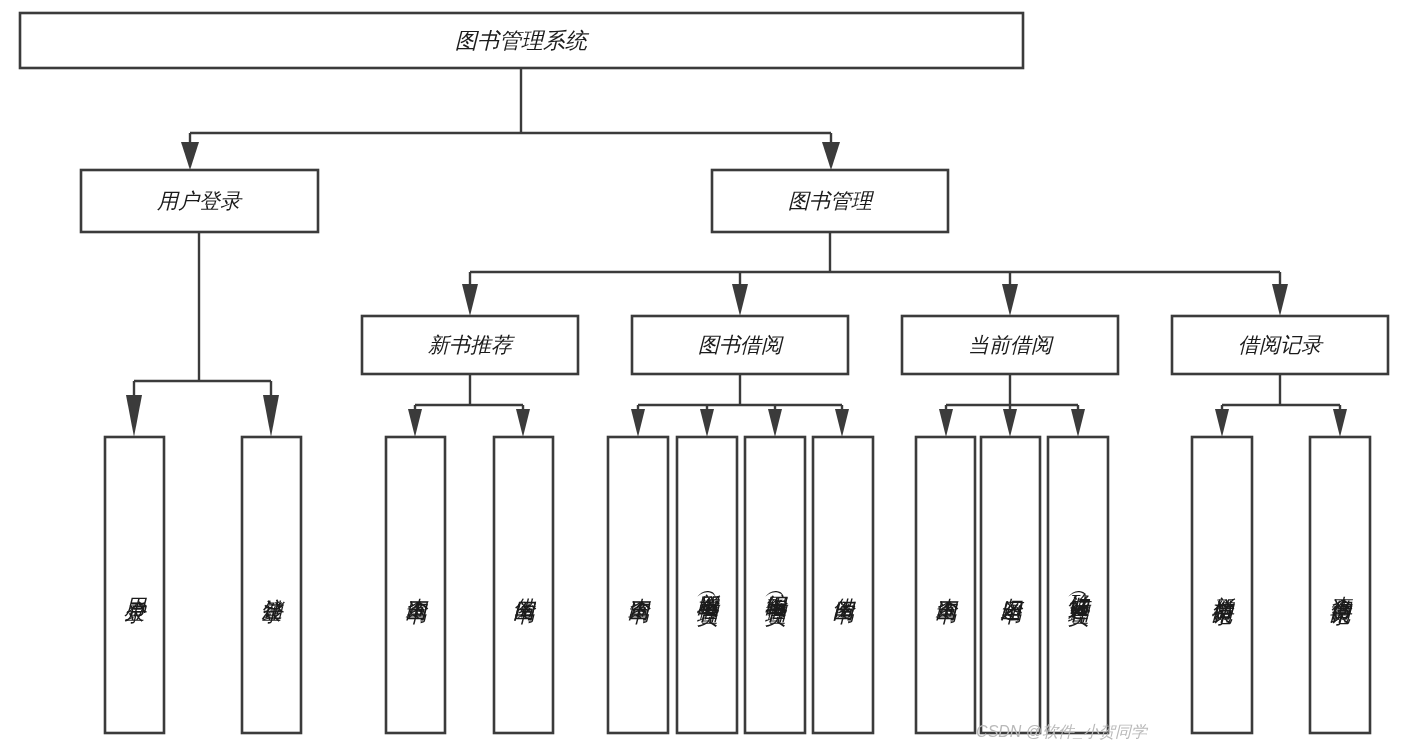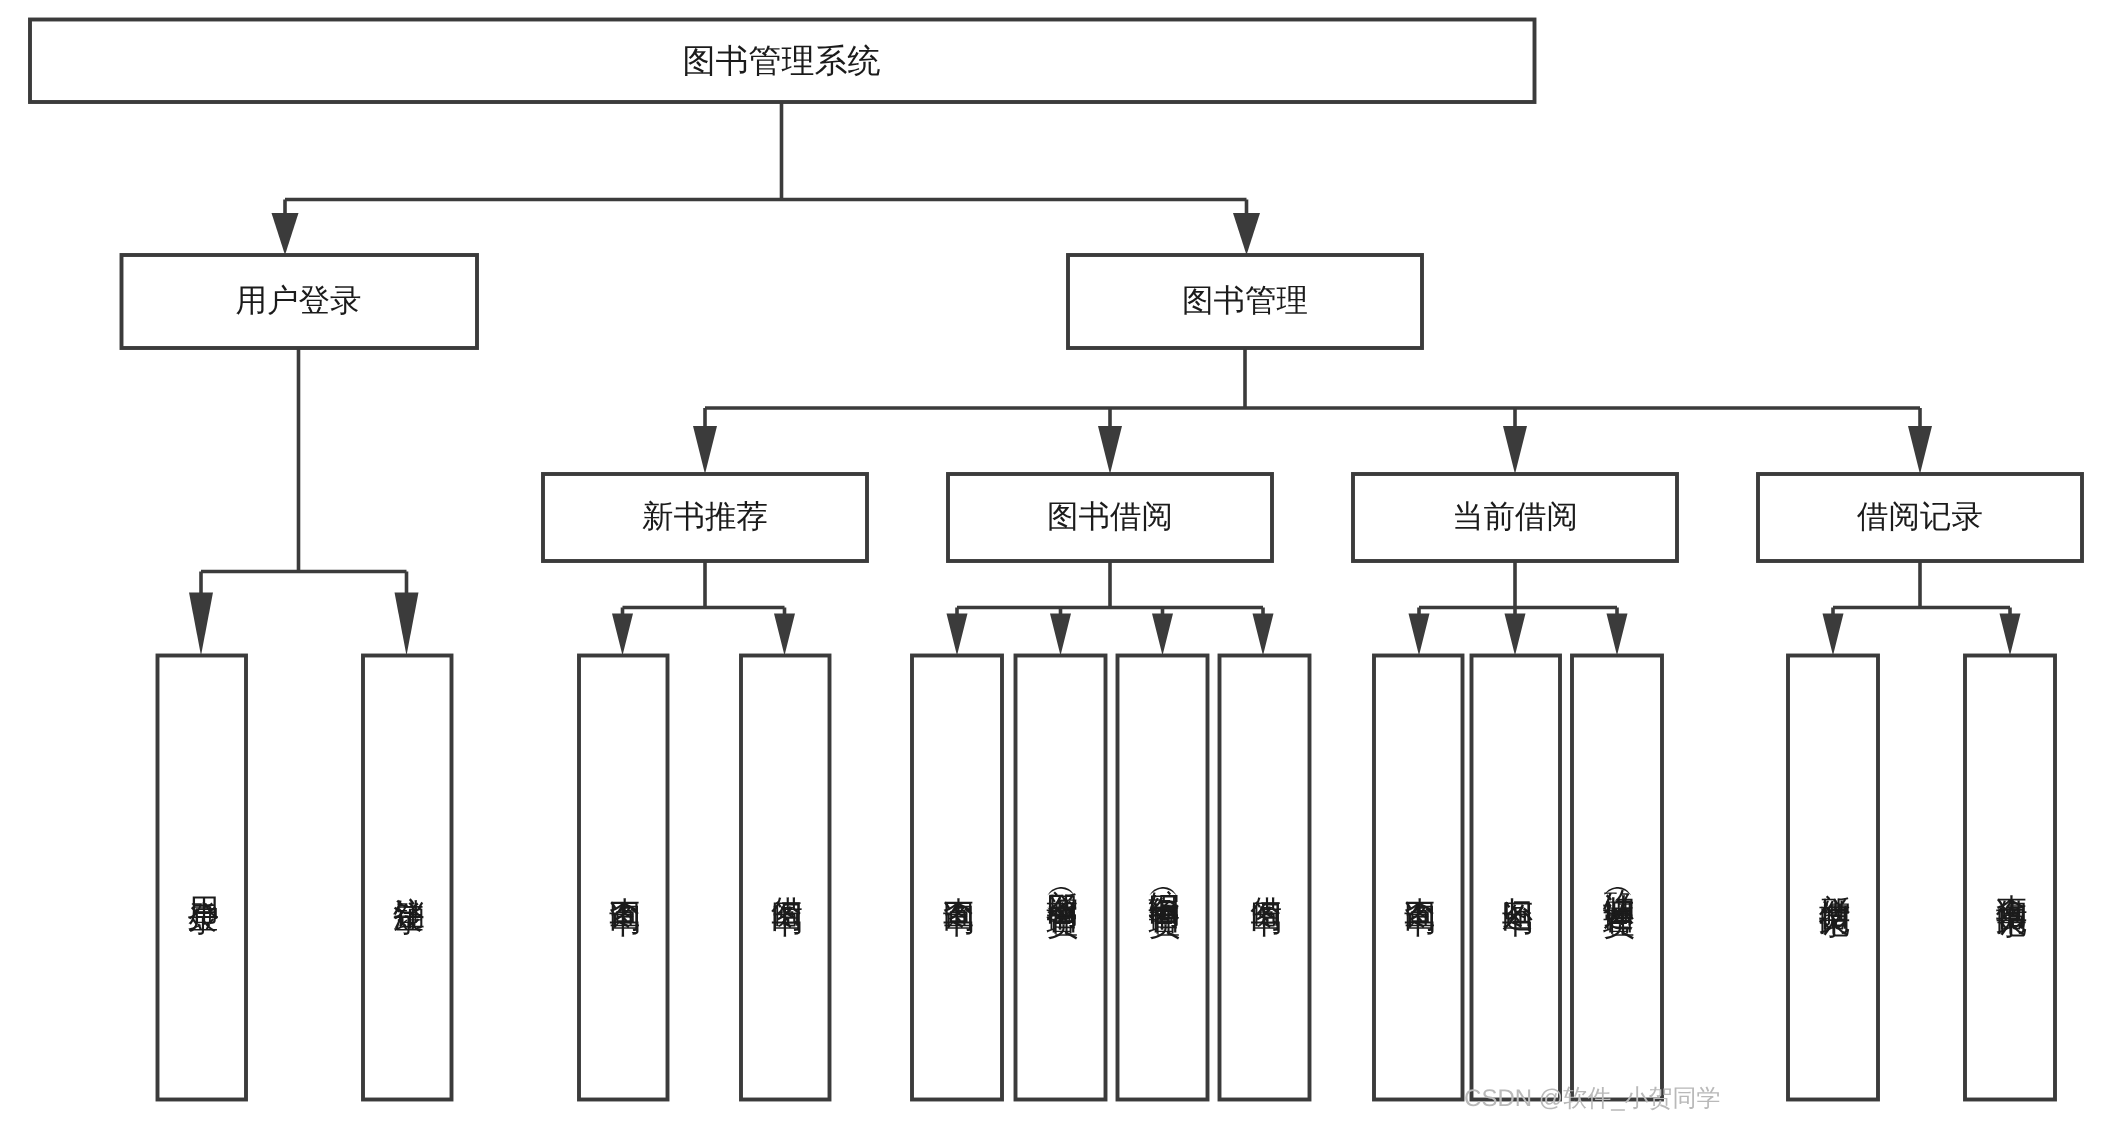--- a/index.html
+++ b/index.html
@@ -1,21 +1,21 @@
 <!DOCTYPE html>
 <html><head>
 <meta charset="utf-8">
 <style>
   html,body{margin:0;padding:0;background:#ffffff;}
   body{
     width:1405px;height:747px;overflow:hidden;
     font-family:"Liberation Sans","DejaVu Sans",sans-serif;
     color:#1b1b1b;
   }
-  #stage{position:relative;width:1157px;height:747px;background:#fff;}
+  #stage{position:relative;width:1157px;height:747px;background:#fff;font-style:italic;}
   svg#diagram{position:absolute;left:0;top:0;width:1405px;height:747px;display:block;}
   .node-rect{fill:#ffffff;stroke:#3b3b3b;stroke-width:2.6;}
   .connector{stroke:#3b3b3b;stroke-width:2.4;fill:none;stroke-linecap:butt;}
   .arrow-head{fill:#3b3b3b;stroke:none;}
   .node-label-h{
     font-family:"Liberation Sans","DejaVu Sans",sans-serif;
     font-size:21px;fill:#1b1b1b;text-anchor:middle;dominant-baseline:middle;
   }
   .node-label-root{
     font-family:"Liberation Sans","DejaVu Sans",sans-serif;

